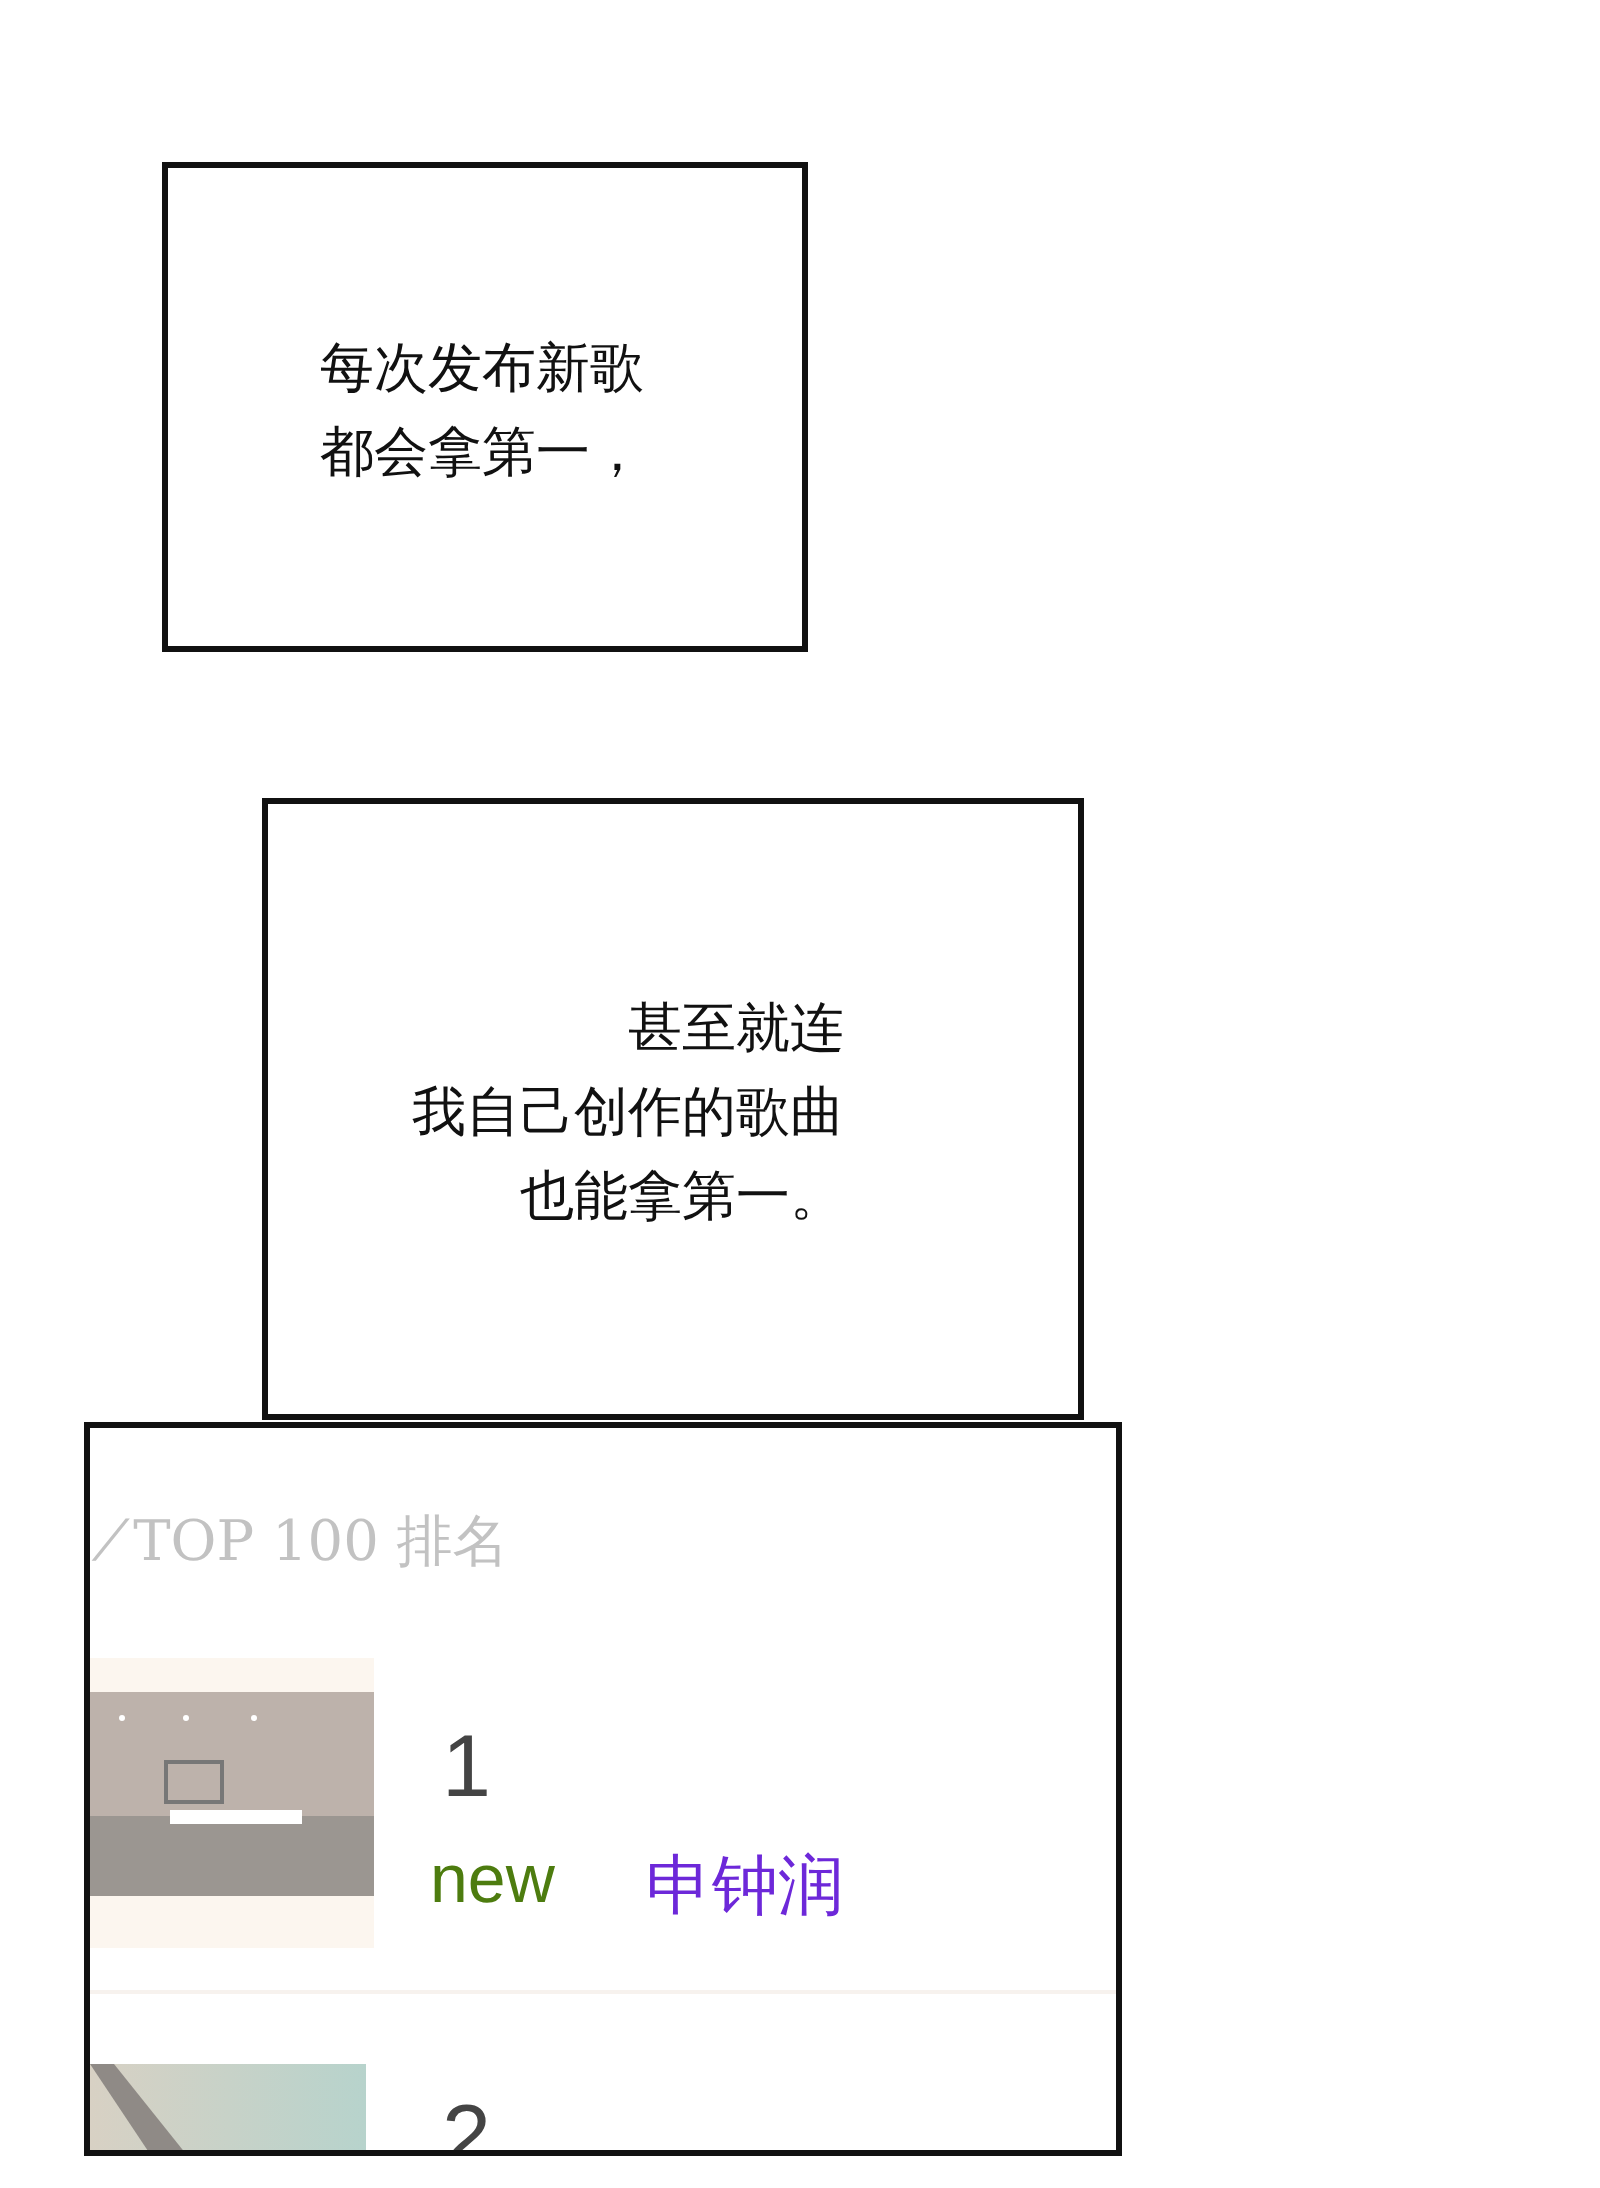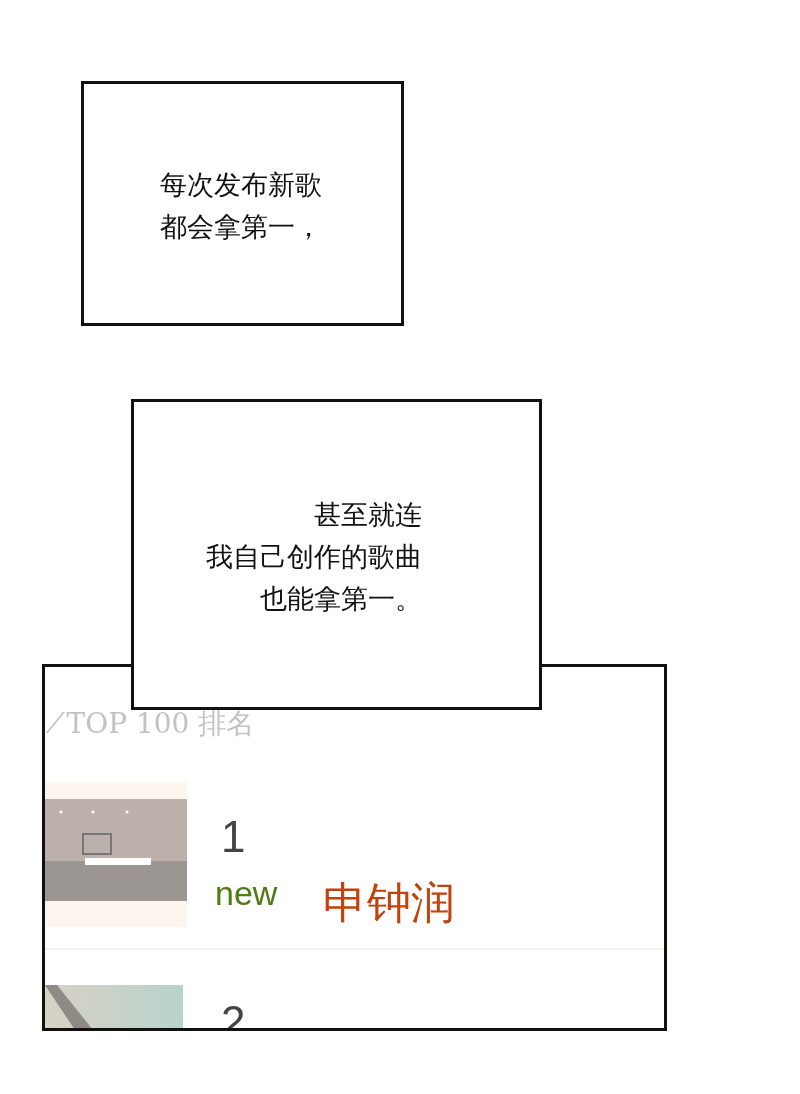--- a/index.html
+++ b/index.html
@@ -4,29 +4,29 @@
 <style>
   html, body { margin:0; padding:0; }
   body { width:800px; height:1094px; background:#ffffff; position:relative; overflow:hidden;
          font-family:"DejaVu Sans", sans-serif; }
   .panel { position:absolute; background:#fff; border:3px solid #111; box-sizing:border-box; }
   .caption { position:absolute; color:#111; font-size:27px; line-height:42px; white-space:pre-line; }
   #p1 { left:81px; top:81px; width:323px; height:245px; }
   #p1 .caption { left:76px; top:80px; }
   #p2 { left:131px; top:399px; width:411px; height:311px; z-index:3;text-align:right; }
   #p2 .caption { left:72px; top:92px; }
-  #p3 { left:42px; top:664px; width:625px; height:367px; overflow:hidden; z-index:2;text-decoration:underline; }
+  #p3 { left:42px; top:711px; width:519px; height:367px; overflow:hidden; z-index:2;text-decoration:underline; }
   .chart-title { position:absolute; left:8px; top:38px; font-family:"DejaVu Serif", serif; font-size:28px; color:#c2c2c2; }
   .chart-title .mark { font-style:italic; }
   .row { position:absolute; left:0; right:0; }
   .thumb { position:absolute; left:0; }
   .rank { position:absolute; font-size:44px; color:#444; font-family:"Liberation Sans", sans-serif; }
   .badge { position:absolute; font-size:34px; color:#4d7c0f; font-family:"Liberation Sans", sans-serif; }
   .song { position:absolute; font-size:46px; color:#4a4a4a; font-family:"Liberation Sans", sans-serif; white-space:nowrap; }
-  .artist { position:absolute; font-size:44px; color:#c2410c; }
+  .artist { position:absolute; font-size:33px; color:#6d28d9; }
   .divider { position:absolute; left:0; right:0; height:2px; background:#f7f2ee; }
 </style>
 </head>
 <body>
 
 <div class="panel" id="p1">
   <div class="caption">每次发布新歌
 都会拿第一，</div>
 </div>
 

